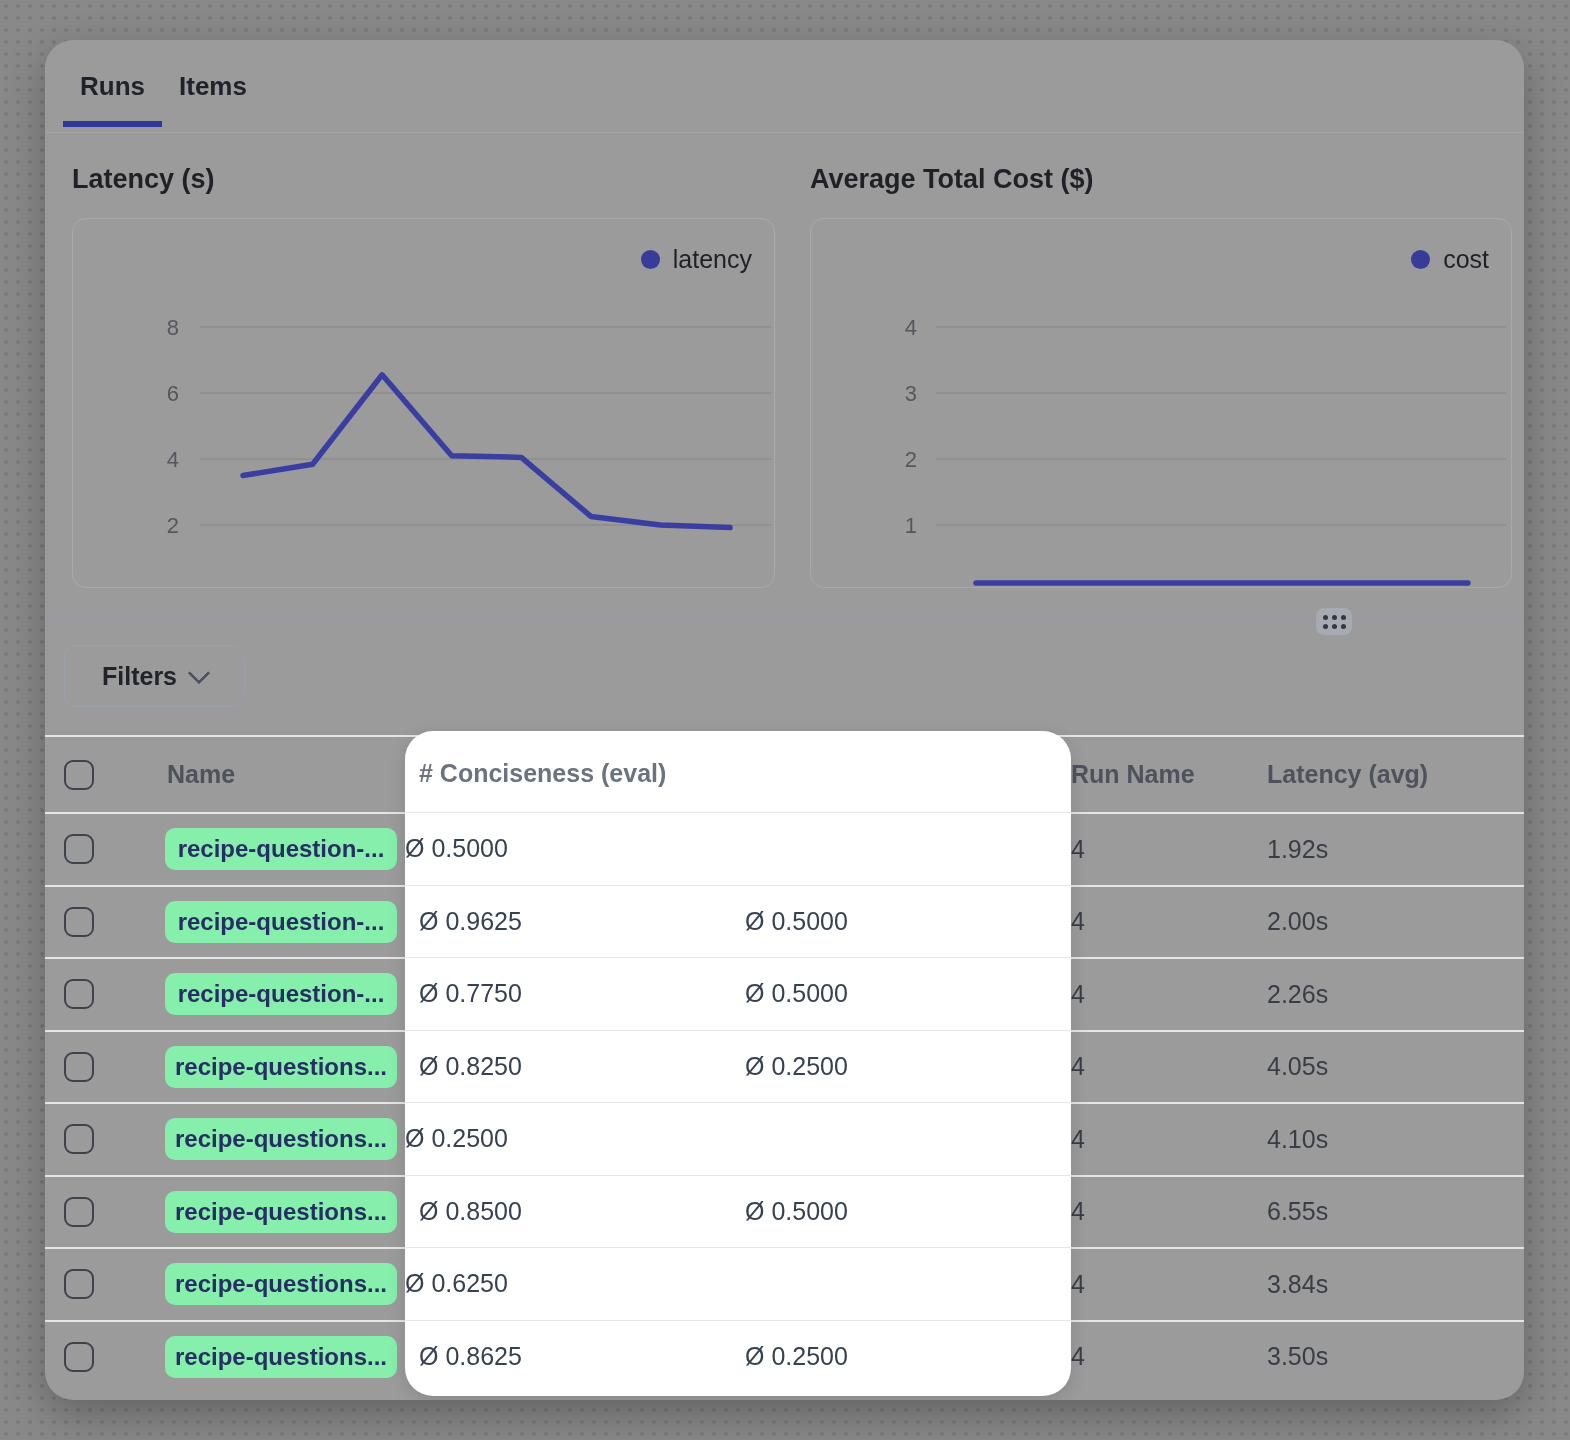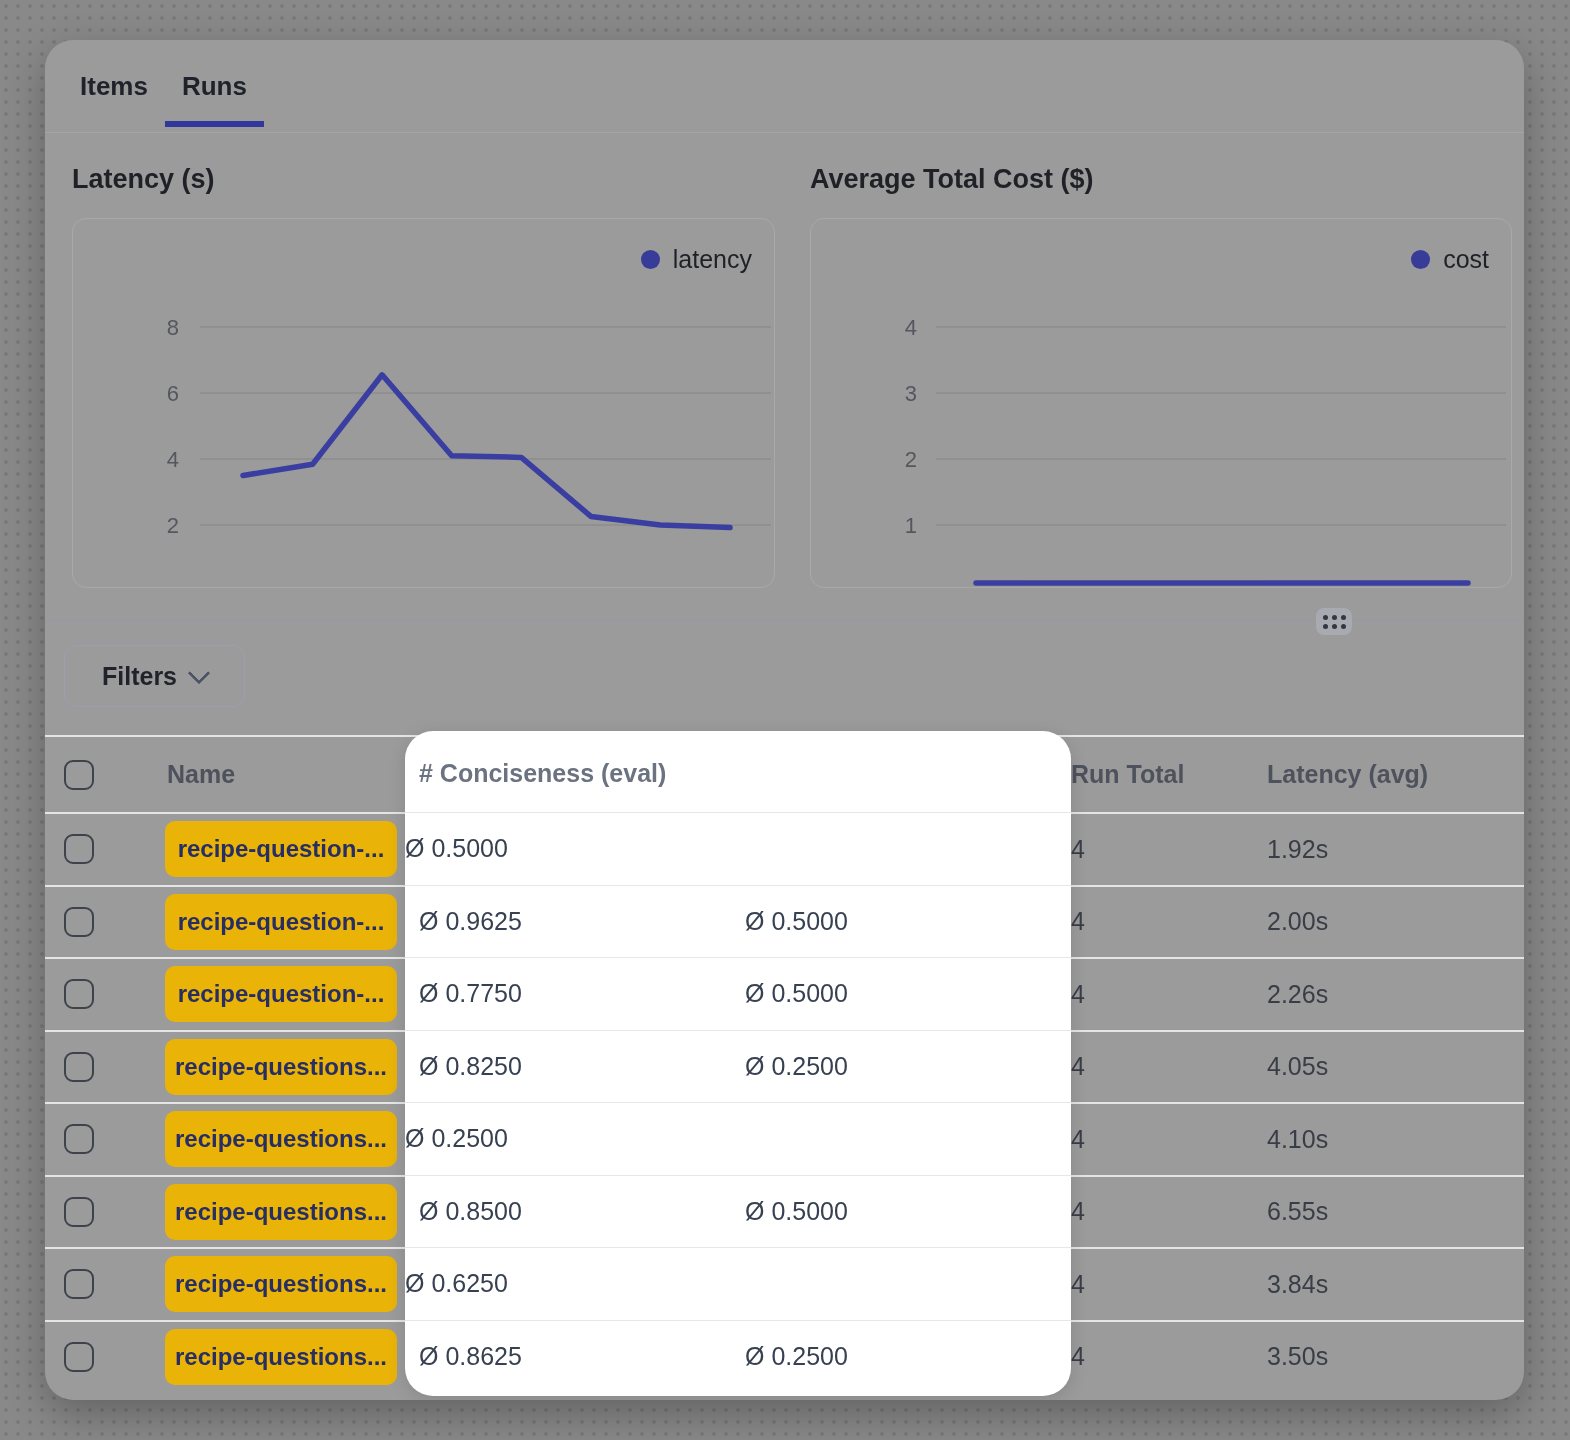--- a/index.html
+++ b/index.html
@@ -80,21 +80,21 @@
   }
   .t-row.t-header{height:77px;font-weight:700;color:#4e525d;font-size:25px;}
   .cell{display:flex;align-items:center;}
   .c-name .hdr-label{margin-left:47px;}
   .c-run{padding-left:8px;box-sizing:border-box;}
   .checkbox{
     margin-left:19px;width:30px;height:30px;border:2.5px solid #3e424b;border-radius:9px;
     background:transparent;box-sizing:border-box;cursor:pointer;flex:none;
   }
   .pill{
-    margin-left:45px;width:273px;height:56px;border-radius:10px;background:#eab308;
+    margin-left:45px;width:273px;height:42px;border-radius:10px;background:#86efac;
     display:flex;align-items:center;justify-content:center;
     font-size:24px;font-weight:700;color:#272e63;cursor:pointer;
     white-space:nowrap;overflow:hidden;
   }
   
   .overlay{
     position:absolute;left:360px;top:691px;width:666px;height:665px;
     background:#ffffff;border-radius:28px;box-shadow:0 4px 18px rgba(0,0,0,.12);
     padding-top:4px;box-sizing:border-box;
   }
@@ -106,22 +106,22 @@
   .o-a{padding-left:14px;box-sizing:border-box;}
   .chart-axis-text{font-size:22px;fill:#54575d;font-family:"Liberation Sans",sans-serif;}
 </style>
 </head>
 <body>
 
 <div class="page">
   <div class="card">
 
     <div class="tabbar">
+      <div class="tab active">Runs</div>
       <div class="tab">Items</div>
-      <div class="tab active">Runs</div>
     </div>
 
     <div class="chart-title" id="lat-title">Latency (s)</div>
     <div class="chart-title" id="cost-title">Average Total Cost ($)</div>
 
     <div class="chart-card" id="lat-card">
       <svg id="lat-svg" width="700" height="367">
           <line x1="127" x2="698" y1="108" y2="108" stroke="#8d8d8d" stroke-width="1.6"></line>
           <text x="106" y="116" text-anchor="end" class="chart-axis-text">8</text>
           <line x1="127" x2="698" y1="174" y2="174" stroke="#8d8d8d" stroke-width="1.6"></line>
@@ -177,21 +177,21 @@
       <div class="t-row t-header">
         <div class="cell c-check">
           <span class="checkbox"></span>
         </div>
         <div class="cell c-name">
           <span class="hdr-label">Name</span>
         </div>
         <div class="cell"></div>
         <div class="cell"></div>
         <div class="cell c-run">
-          <span>Run Total</span>
+          <span>Run Name</span>
         </div>
         <div class="cell c-lat">
           <span>Latency (avg)</span>
         </div>
       </div>
       <div id="dim-rows">
           <div class="t-row">
             <div class="cell c-check">
               <span class="checkbox"></span>
             </div>

